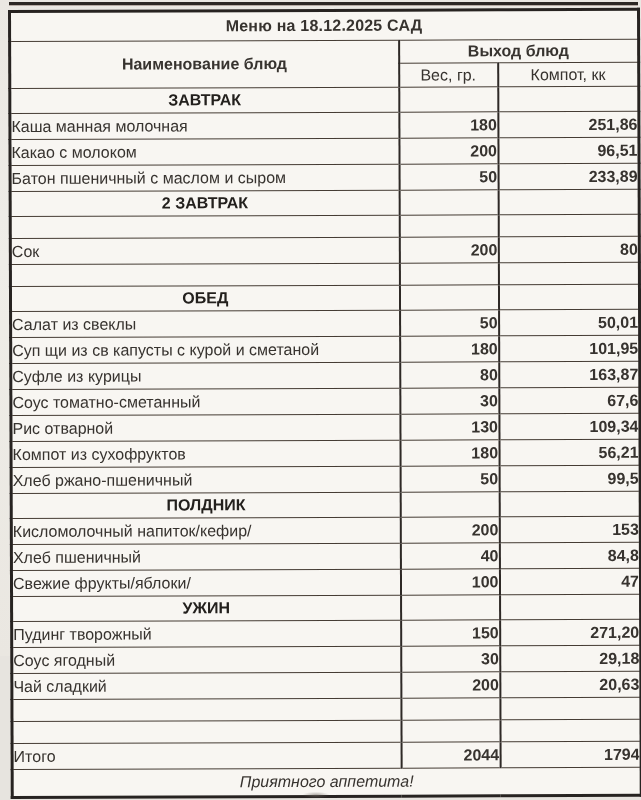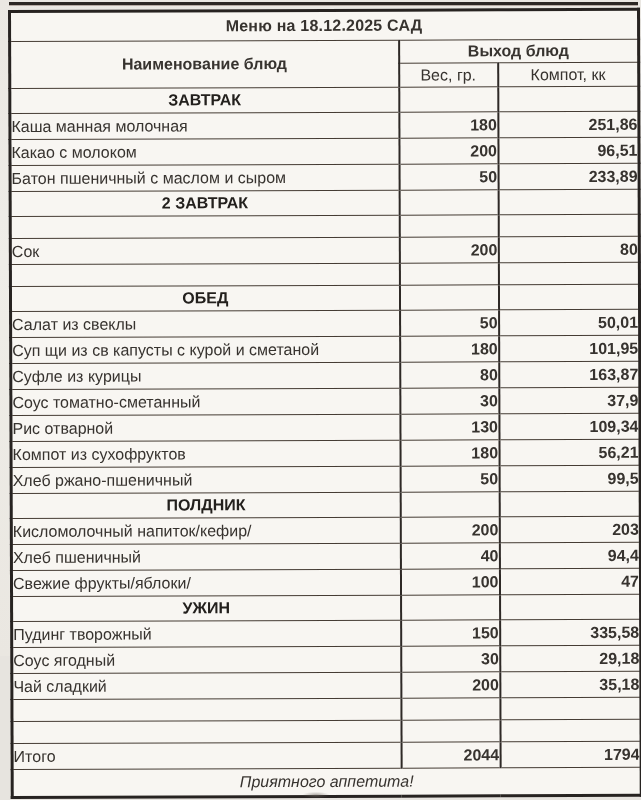--- a/index.html
+++ b/index.html
@@ -198,21 +198,21 @@
             <td class="c-num">101,95</td>
           </tr>
           <tr class="row-item">
             <td class="c-name v-div">Суфле из курицы</td>
             <td class="c-num v-div">80</td>
             <td class="c-num">163,87</td>
           </tr>
           <tr class="row-item">
             <td class="c-name v-div">Соус томатно-сметанный</td>
             <td class="c-num v-div">30</td>
-            <td class="c-num">37,9</td>
+            <td class="c-num">67,6</td>
           </tr>
           <tr class="row-item">
             <td class="c-name v-div">Рис отварной</td>
             <td class="c-num v-div">130</td>
             <td class="c-num">109,34</td>
           </tr>
           <tr class="row-item">
             <td class="c-name v-div">Компот из сухофруктов</td>
             <td class="c-num v-div">180</td>
             <td class="c-num">56,21</td>
@@ -223,51 +223,51 @@
             <td class="c-num">99,5</td>
           </tr>
           <tr class="row-section">
             <td class="c-name v-div">ПОЛДНИК</td>
             <td class="c-num v-div"></td>
             <td class="c-num"></td>
           </tr>
           <tr class="row-item">
             <td class="c-name v-div">Кисломолочный напиток/кефир/</td>
             <td class="c-num v-div">200</td>
-            <td class="c-num">203</td>
+            <td class="c-num">153</td>
           </tr>
           <tr class="row-item">
             <td class="c-name v-div">Хлеб пшеничный</td>
             <td class="c-num v-div">40</td>
-            <td class="c-num">94,4</td>
+            <td class="c-num">84,8</td>
           </tr>
           <tr class="row-item">
             <td class="c-name v-div">Свежие фрукты/яблоки/</td>
             <td class="c-num v-div">100</td>
             <td class="c-num">47</td>
           </tr>
           <tr class="row-section">
             <td class="c-name v-div">УЖИН</td>
             <td class="c-num v-div"></td>
             <td class="c-num"></td>
           </tr>
           <tr class="row-item">
             <td class="c-name v-div">Пудинг творожный</td>
             <td class="c-num v-div">150</td>
-            <td class="c-num">335,58</td>
+            <td class="c-num">271,20</td>
           </tr>
           <tr class="row-item">
             <td class="c-name v-div">Соус ягодный</td>
             <td class="c-num v-div">30</td>
             <td class="c-num">29,18</td>
           </tr>
           <tr class="row-item">
             <td class="c-name v-div">Чай сладкий</td>
             <td class="c-num v-div">200</td>
-            <td class="c-num">35,18</td>
+            <td class="c-num">20,63</td>
           </tr>
           <tr class="row-empty">
             <td class="c-name v-div"></td>
             <td class="c-num v-div"></td>
             <td class="c-num"></td>
           </tr>
           <tr class="row-empty">
             <td class="c-name v-div"></td>
             <td class="c-num v-div"></td>
             <td class="c-num"></td>

